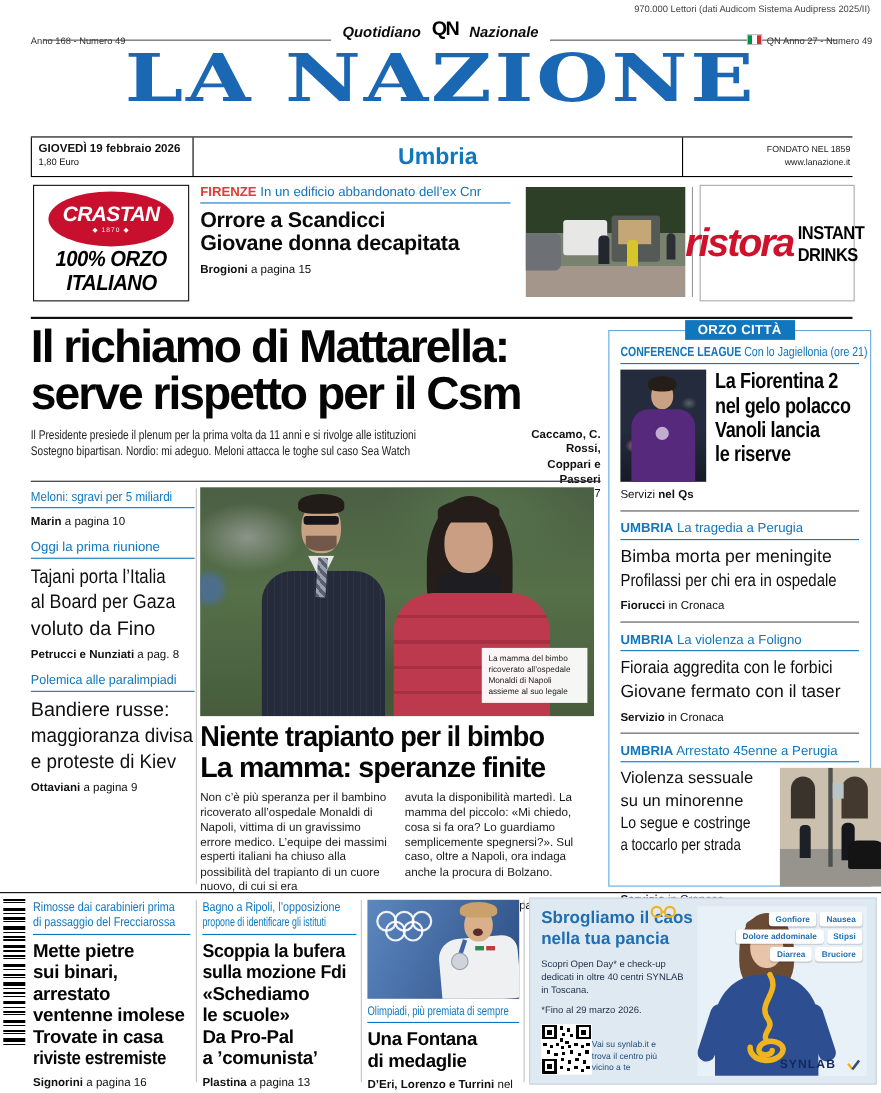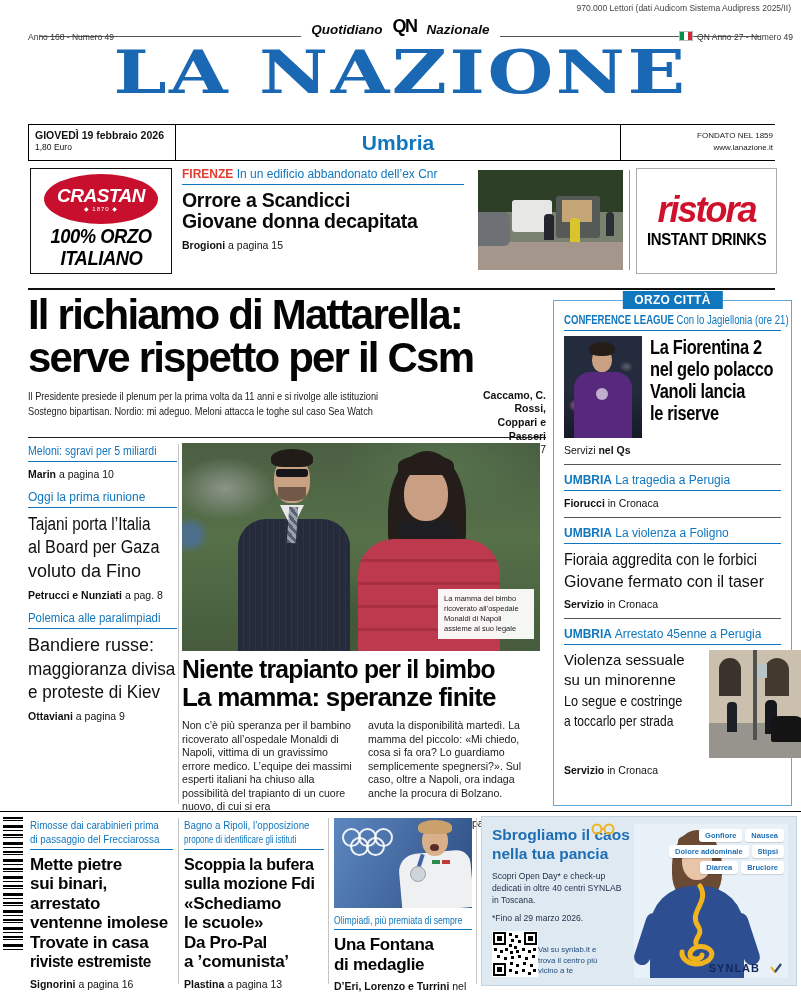--- a/index.html
+++ b/index.html
@@ -54,21 +54,21 @@
   .cr-name{font-size:19px;font-weight:bold;font-style:italic;letter-spacing:-.5px;line-height:1;}
   .cr-year{font-size:6px;letter-spacing:1px;}
   .cr-line{font-size:20px;font-weight:bold;font-style:italic;letter-spacing:-.5px;line-height:1;
            margin-top:2px;color:#000;transform:scaleX(.92);}
   .firenze{position:absolute;top:167px;left:182px;width:282px;}
   .firenze .hl{font-size:19.5px;line-height:1.1;margin-top:2px;}
   .ph-scan{position:absolute;top:170px;left:478px;width:145px;height:100px;
            background:linear-gradient(180deg,#2e3f27 0 42%,#79816f 42% 72%,#a4968a 72% 100%);}
   .vline-top{position:absolute;top:170px;left:629px;height:100px;border-left:1px solid #999;}
   .ad-ristora{position:absolute;top:168px;left:636px;width:139px;height:104px;border:1px solid #aaa;
-              display:flex;flex-direction:column;align-items:center;justify-content:center;background:#fff;}
+              display:flex;flex-direction:row;align-items:center;justify-content:center;background:#fff;}
   .ri-name{font-size:36px;font-weight:bold;font-style:italic;color:#d0112b;letter-spacing:-2px;line-height:1;}
   .ri-sub{font-size:17px;font-weight:bold;color:#000;letter-spacing:-.5px;transform:scaleX(.88);margin-top:2px;}
   .rule-main{position:absolute;top:288px;left:28px;width:747px;border-top:2px solid #111;}
   
   .lead{position:absolute;top:294px;left:28px;width:518px;}
   .lead-h .cond{font-size:42px;font-weight:bold;letter-spacing:-1.8px;line-height:1.02;color:#050505;}
   .lead-deck{display:flex;margin-top:9px;}
   .deck-text{flex:1;font-size:11.5px;line-height:1.35;color:#222;}
   .deck-by{width:106px;text-align:right;font-size:10.5px;line-height:1.3;}
   .deck-by .b{font-weight:bold;}
@@ -249,20 +249,24 @@
           <div class="cond sx82">le riserve</div>
         </div>
       </div>
       <div class="by"><span>Servizi</span> <b>nel Qs</b></div>
     </div>
     <div class="rc-div"></div>
 
     <div>
       <div class="kicker">
         <span class="cond"><b>UMBRIA</b> <span>La tragedia a Perugia</span></span>
+      </div>
+      <div class="rc-h">
+        <div class="cond">Bimba morta per meningite</div>
+        <div class="cond sx85">Profilassi per chi era in ospedale</div>
       </div>
       <div class="by"><b>Fiorucci</b> <span>in Cronaca</span></div>
     </div>
     <div class="rc-div"></div>
 
     <div>
       <div class="kicker">
         <span class="cond"><b>UMBRIA</b> <span>La violenza a Foligno</span></span>
       </div>
       <div class="rc-h">

